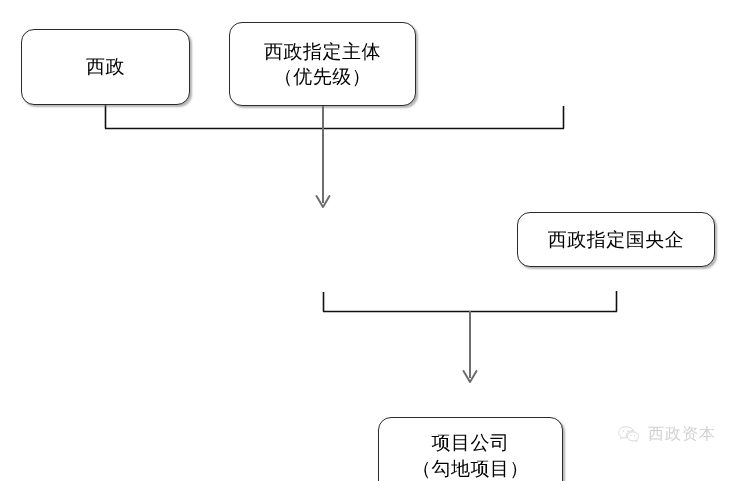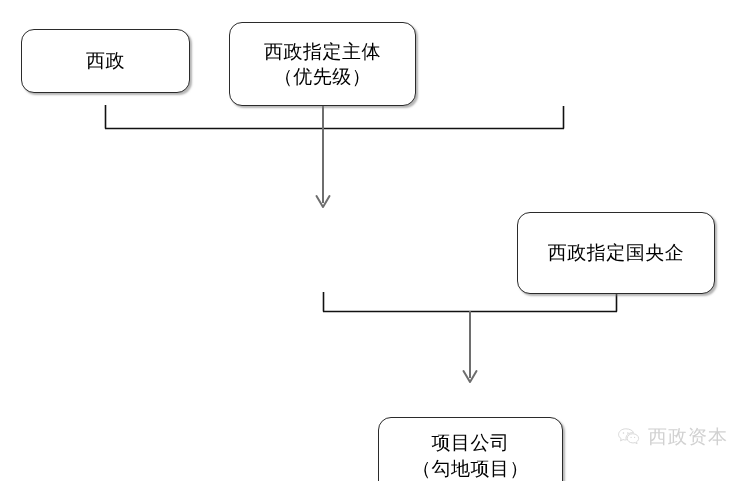--- a/index.html
+++ b/index.html
@@ -42,42 +42,42 @@
   .node-label {
     display: block;
     color: #000000;
     font-size: 19px;
     line-height: 1.33;
     letter-spacing: 0.5px;
     white-space: pre-line;
     font-family: "DejaVu Sans", "Liberation Sans", sans-serif;
   }
   
-  #node-xizheng        { left: 21px;  top: 29px;  width: 169px; height: 64px; }
+  #node-xizheng        { left: 21px;  top: 29px;  width: 169px; height: 76px; }
   #node-designated     { left: 229px; top: 22px;  width: 187px; height: 84px; }
   #node-landparty      { left: 469px; top: 22px;  width: 191px; height: 84px; }
   
   #node-lp             { left: 229px; top: 212px; width: 187px; height: 80px; }
-  #node-soe            { left: 517px; top: 212px; width: 198px; height: 82px; }
+  #node-soe            { left: 517px; top: 212px; width: 198px; height: 55px; }
   
   #node-project        { left: 378px; top: 382px; width: 185px; height: 77px; margin-top: 35px; }
 
   #watermark {
     position: absolute;
     left: 617px;
     top: 424px;
     display: flex;
     align-items: center;
     gap: 7px;
     z-index: 3;
     opacity: 0.95;
   }
   #watermark .wm-text {
     color: #cfcfcf;
-    font-size: 19px;
+    font-size: 16px;
     letter-spacing: 1px;
     font-family: Liberation Mono, monospace;
     white-space: nowrap;
   }
   #watermark .wm-icon {
     width: 24px;
     height: 20px;
     display: block;
   }
 </style>

